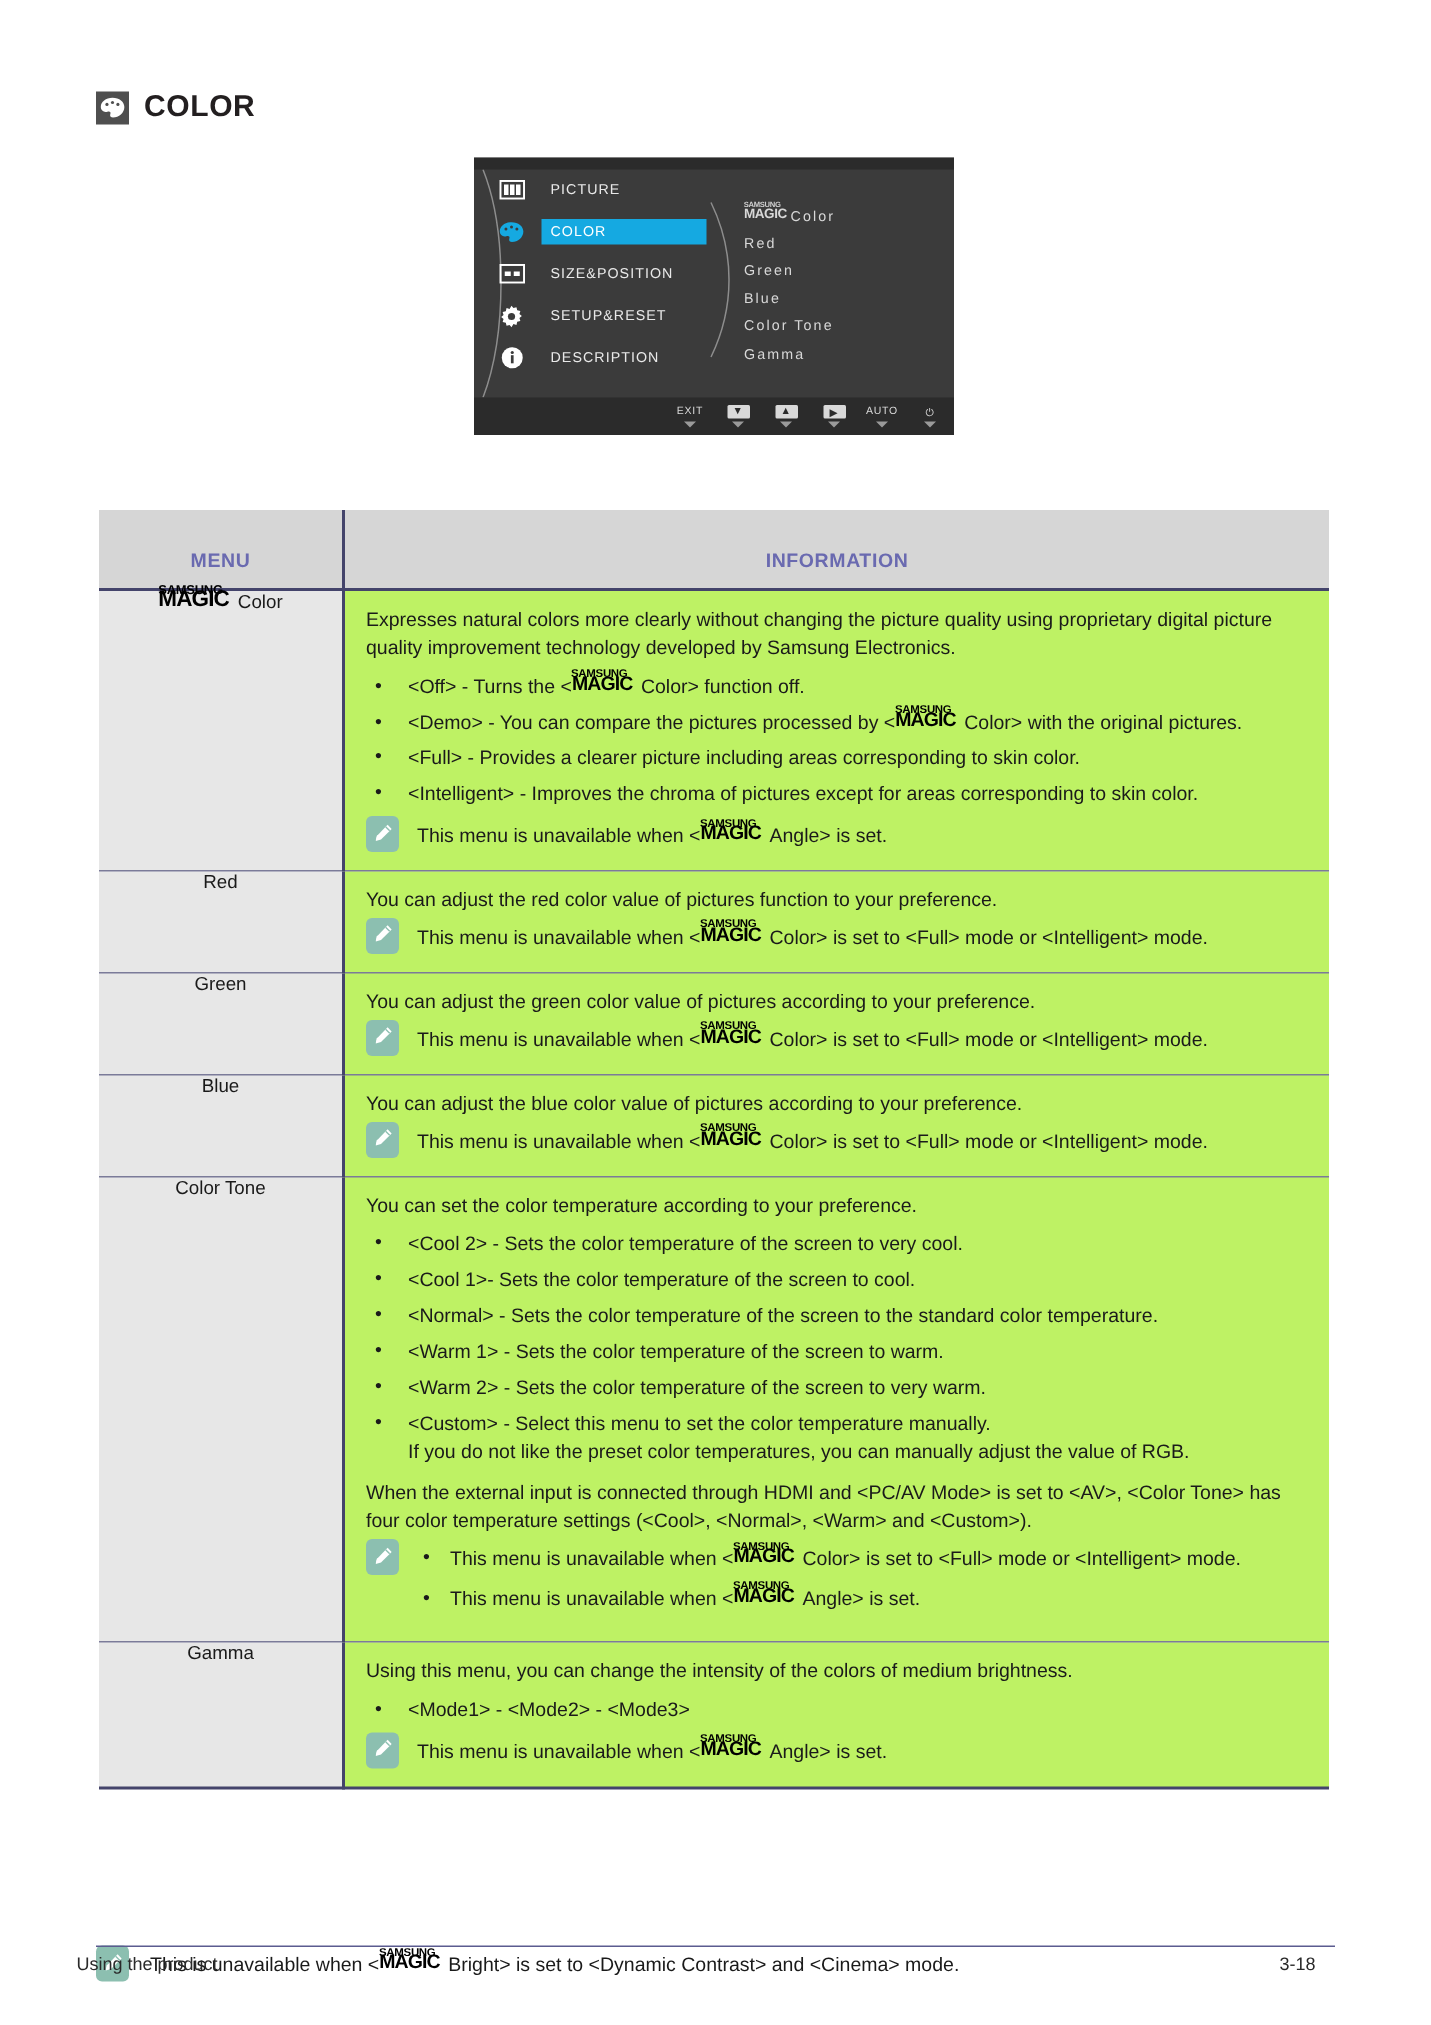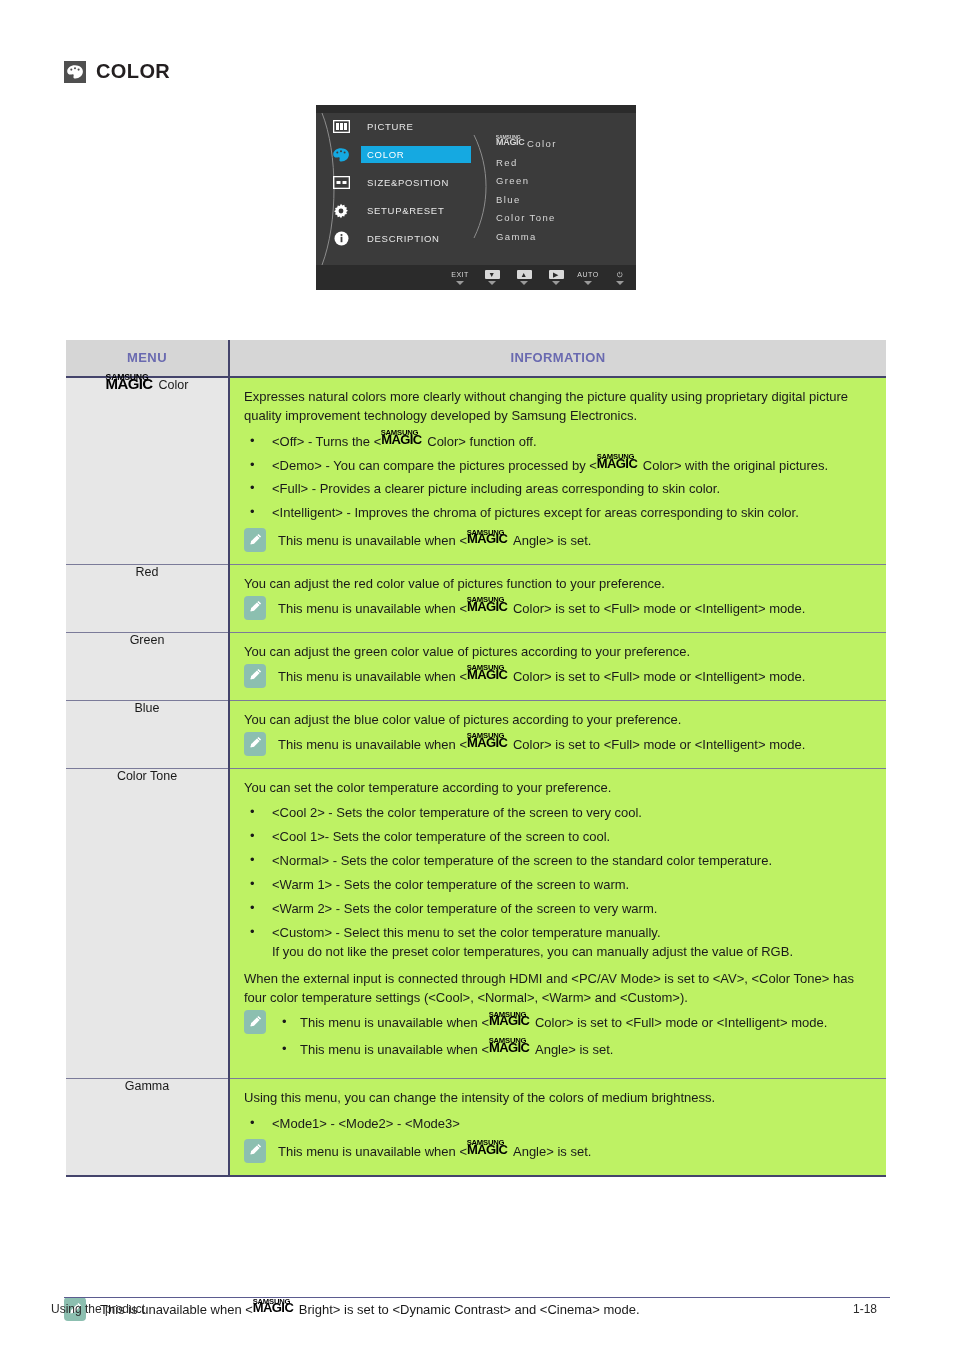--- a/index.html
+++ b/index.html
@@ -114,21 +114,21 @@
   }
   .tbl th, .tbl td { vertical-align: top; }
   .tbl .c-menu { width: 163px; }
   .tbl thead th {
     background: #d6d6d6;
     color: #6a6ab0;
     font-size: 13px;
     font-weight: bold;
     letter-spacing: 0.4px;
     text-align: center;
-    padding: 10px 0 11px 0;
+    padding: 26px 0 11px 0;
     border-bottom: 2px solid #44446b;
   }
   .tbl thead th.c-menu { border-right: 2px solid #44446b; }
   .tbl tbody td.menu-cell {
     background: #e7e7e7;
     border-right: 2px solid #44446b;
     border-bottom: 1px solid #7b7b99;
     text-align: center;
     font-size: 12.5px;
     color: #1a1a1a;
@@ -559,16 +559,16 @@
         <path d="M1.5 11.1l3.5-.9-2.6-2.6z" fill="#ffffff"></path>
         <path d="M8.1 2.2l2.7 2.7" stroke="#8cbfb0" stroke-width="0.9" fill="none"></path>
       </svg>
     </span>
     <span class="note-text"><span>This is unavailable when &lt;</span><span class="smlogo"><span class="s1">SAMSUNG</span><span class="s2">MAGIC</span></span><span>Bright&gt; is set to &lt;Dynamic Contrast&gt; and &lt;Cinema&gt; mode.</span></span>
   </div>
 
   <div class="footer-rule"></div>
   <div class="footer">
     <span>Using the product</span>
-    <span>1-18</span>
+    <span>3-18</span>
   </div>
 
 </div>
 
 </body></html>

